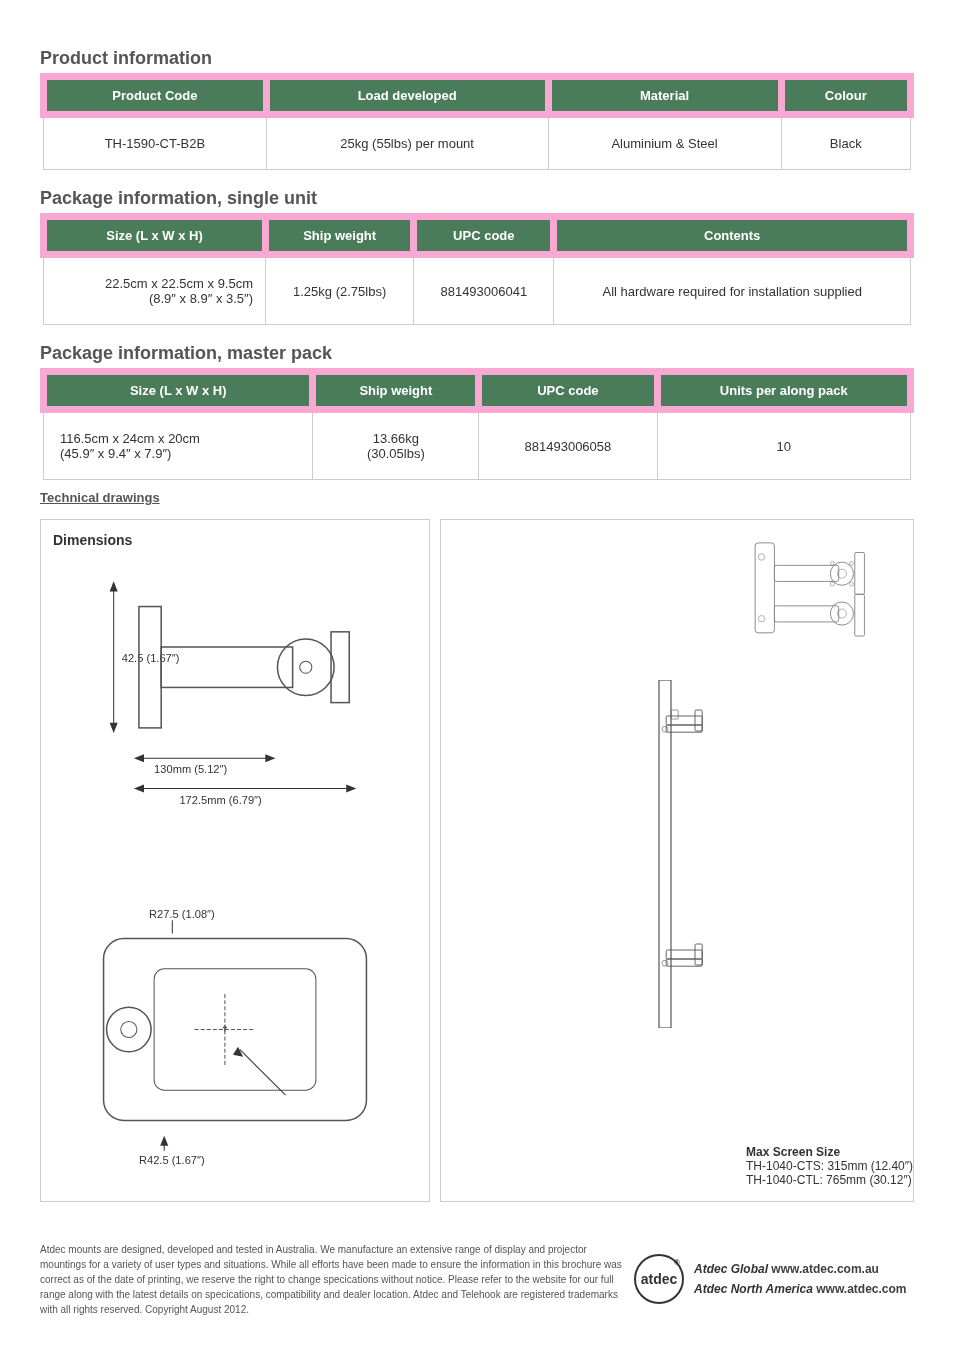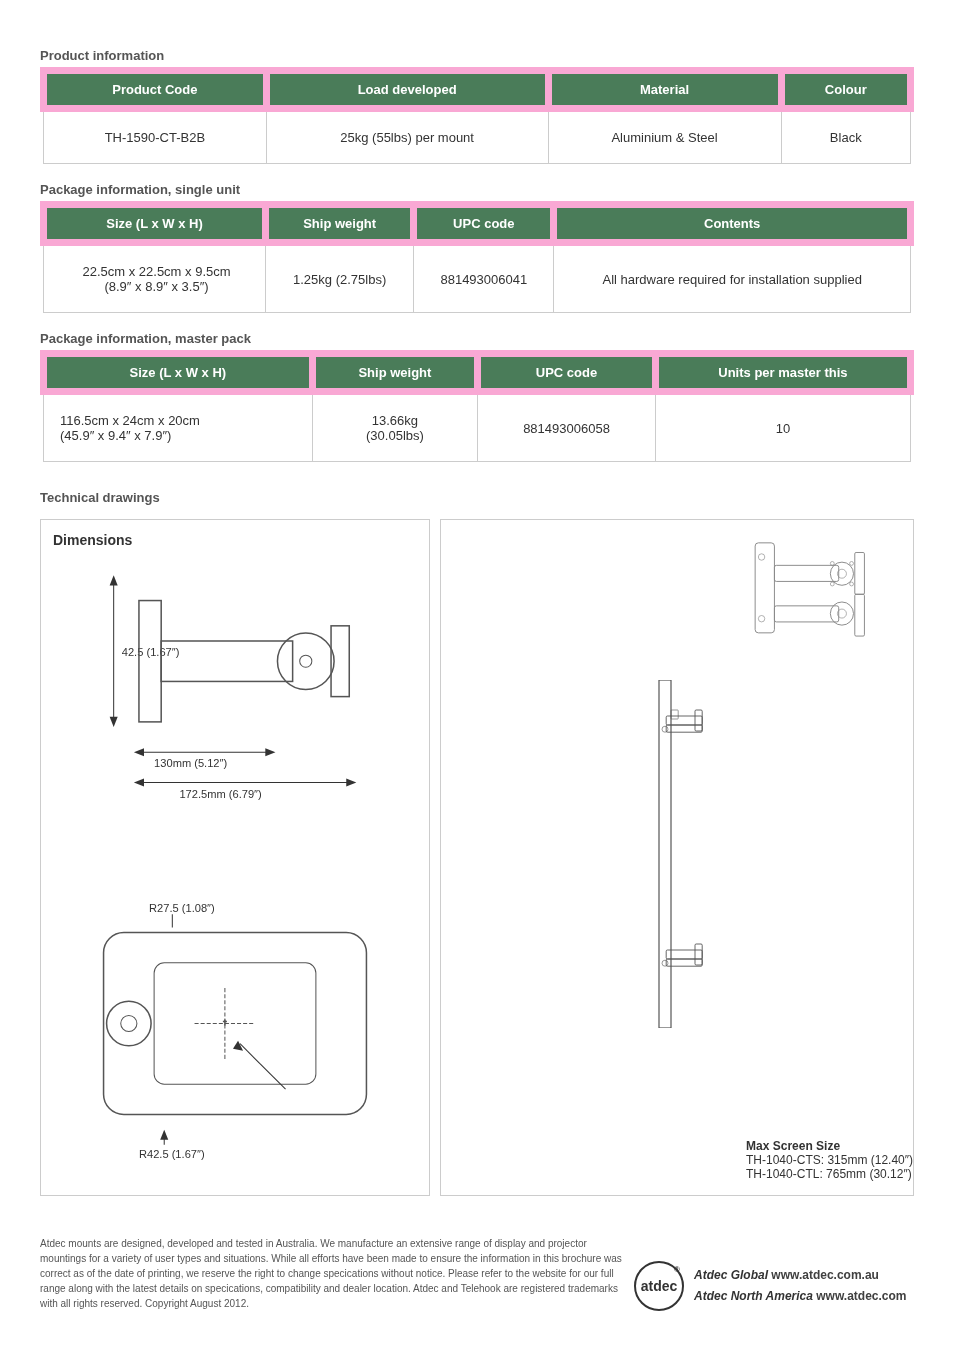--- a/index.html
+++ b/index.html
@@ -10,21 +10,21 @@
       font-size: 13px;
       width: 954px;
       min-height: 1350px;
     }
     .page {
       padding: 30px 40px 20px 40px;
     }
 
     
     .section-heading {
-      font-size: 13px;
+      font-size: 18px;
       font-weight: bold;
       color: #555;
       margin-bottom: 4px;
       margin-top: 18px;
     }
 
     
     table {
       width: 100%;
       border-collapse: collapse;
@@ -50,42 +50,43 @@
       font-size: 13px;
       border: 1px solid #ccc;
       vertical-align: middle;
     }
 
     
     .technical-drawings-heading {
       font-size: 13px;
       font-weight: bold;
       color: #555;
-      margin-top: 28px;
+      margin-top: 10px;
       margin-bottom: 14px;
+      text-decoration: underline;
     }
 
     .drawings-row {
       display: flex;
       gap: 10px;
       margin-bottom: 20px;
     }
 
     .dimensions-box {
       border: 1px solid #ccc;
       padding: 12px;
       width: 390px;
       min-height: 650px;
       position: relative;
       background: #fff;
     }
     .dimensions-title {
       font-weight: bold;
       font-size: 14px;
-      margin-bottom: 2px;
+      margin-bottom: 8px;
     }
 
     .note-box {
       border: 1px solid #ccc;
       padding: 14px;
       flex: 1;
       min-height: 650px;
       background: #fff;
       position: relative;
     }
@@ -110,21 +111,21 @@
       font-size: 12px;
     }
     .max-screen-size .mss-title {
       font-weight: bold;
       font-size: 12px;
     }
 
     
     .footer {
       display: flex;
-      align-items: flex-end;
+      align-items: center;
       gap: 12px;
       margin-top: 30px;
       padding-top: 10px;
       border-top: none;
     }
     .footer-text {
       font-size: 10px;
       color: #555;
       flex: 1;
       line-height: 1.5;
@@ -203,36 +204,36 @@
     <thead>
       <tr>
         <th>Size (L x W x H)</th>
         <th>Ship weight</th>
         <th>UPC code</th>
         <th>Contents</th>
       </tr>
     </thead>
     <tbody>
       <tr>
-        <td style="text-align:center; padding-left:16px;">22.5cm x 22.5cm x 9.5cm<br>(8.9″ x 8.9″ x 3.5″)</td>
+        <td style="text-align:right; padding-left:16px;">22.5cm x 22.5cm x 9.5cm<br>(8.9″ x 8.9″ x 3.5″)</td>
         <td>1.25kg (2.75lbs)</td>
         <td>881493006041</td>
         <td>All hardware required for installation supplied</td>
       </tr>
     </tbody>
   </table>
 
   <div class="section-heading">Package information, master pack</div>
   <table>
     <thead>
       <tr>
         <th>Size (L x W x H)</th>
         <th>Ship weight</th>
         <th>UPC code</th>
-        <th>Units per master this</th>
+        <th>Units per along pack</th>
       </tr>
     </thead>
     <tbody>
       <tr>
         <td style="text-align:left; padding-left:16px;">116.5cm x 24cm x 20cm<br>(45.9″ x 9.4″ x 7.9″)</td>
         <td>13.66kg<br>(30.05lbs)</td>
         <td>881493006058</td>
         <td>10</td>
       </tr>
     </tbody>

